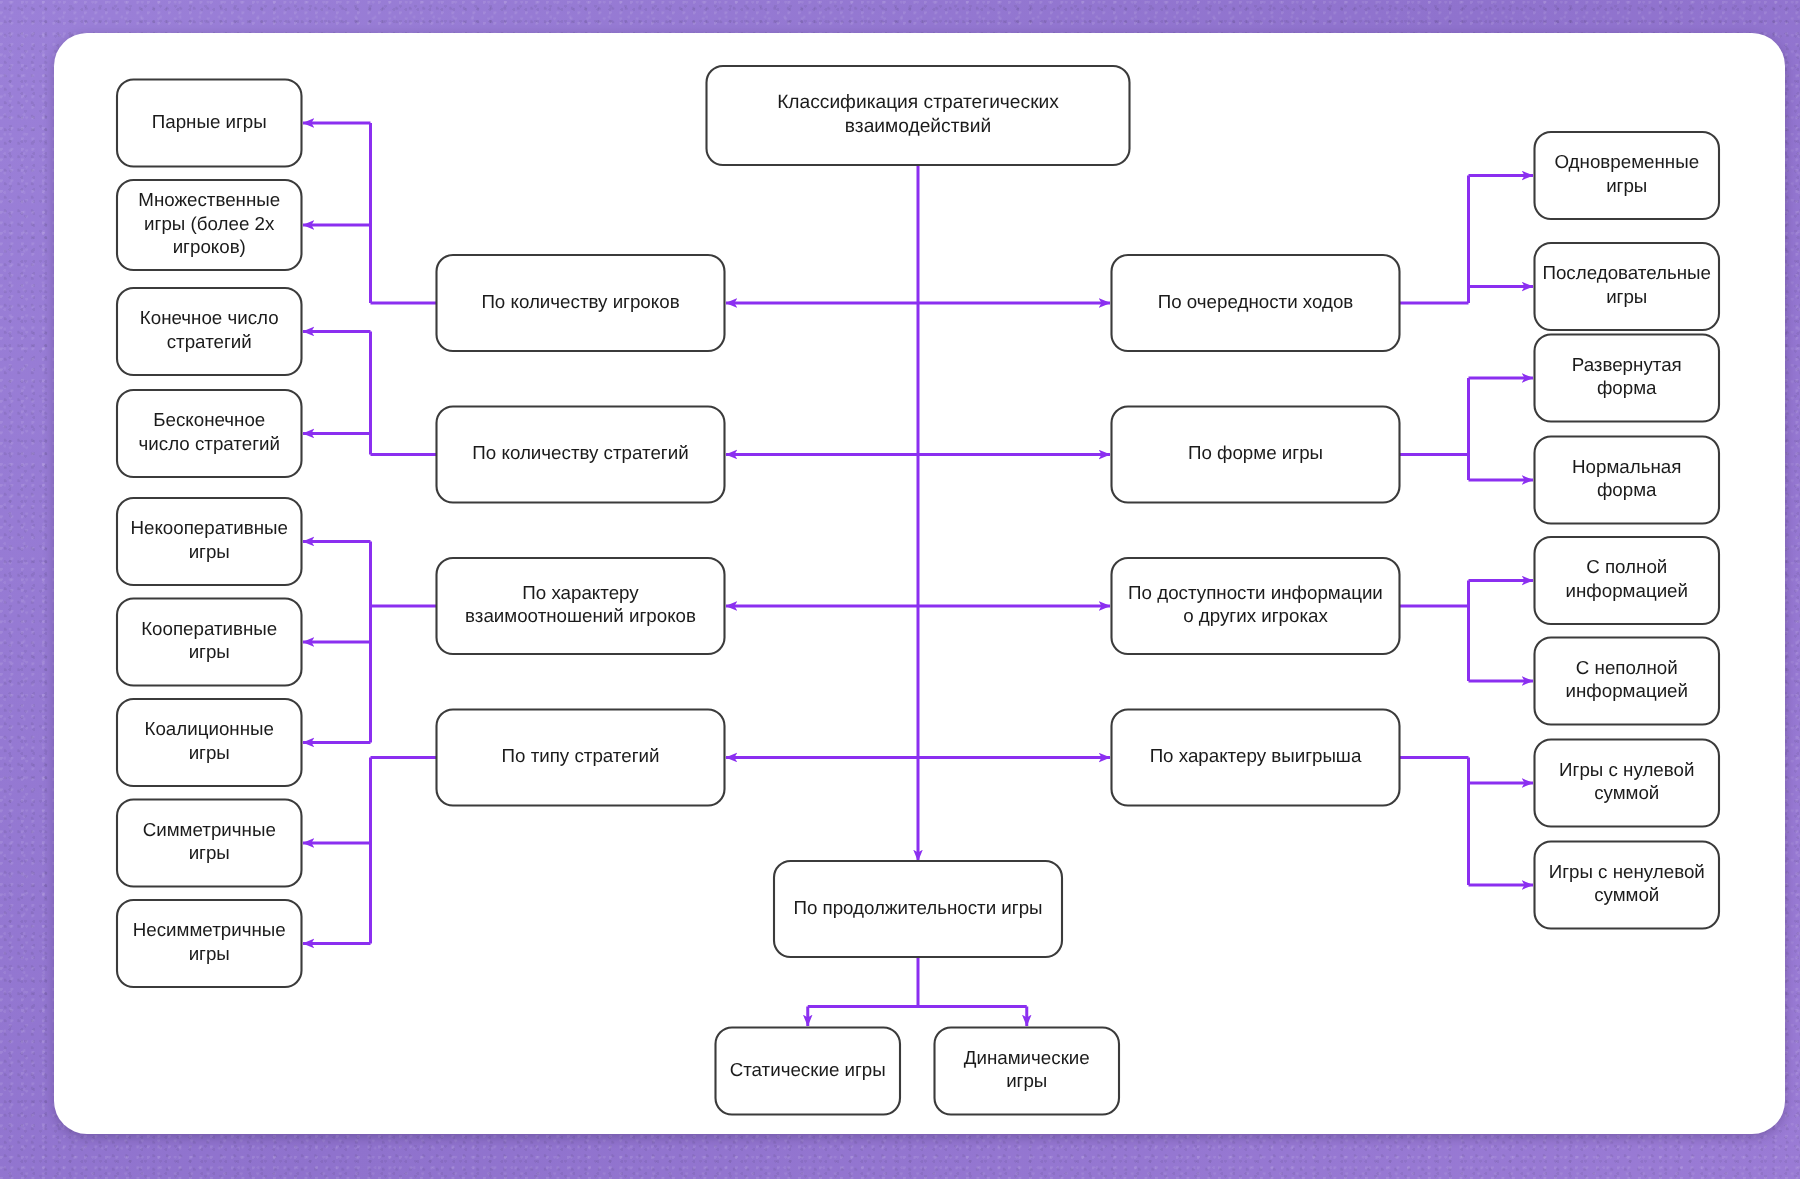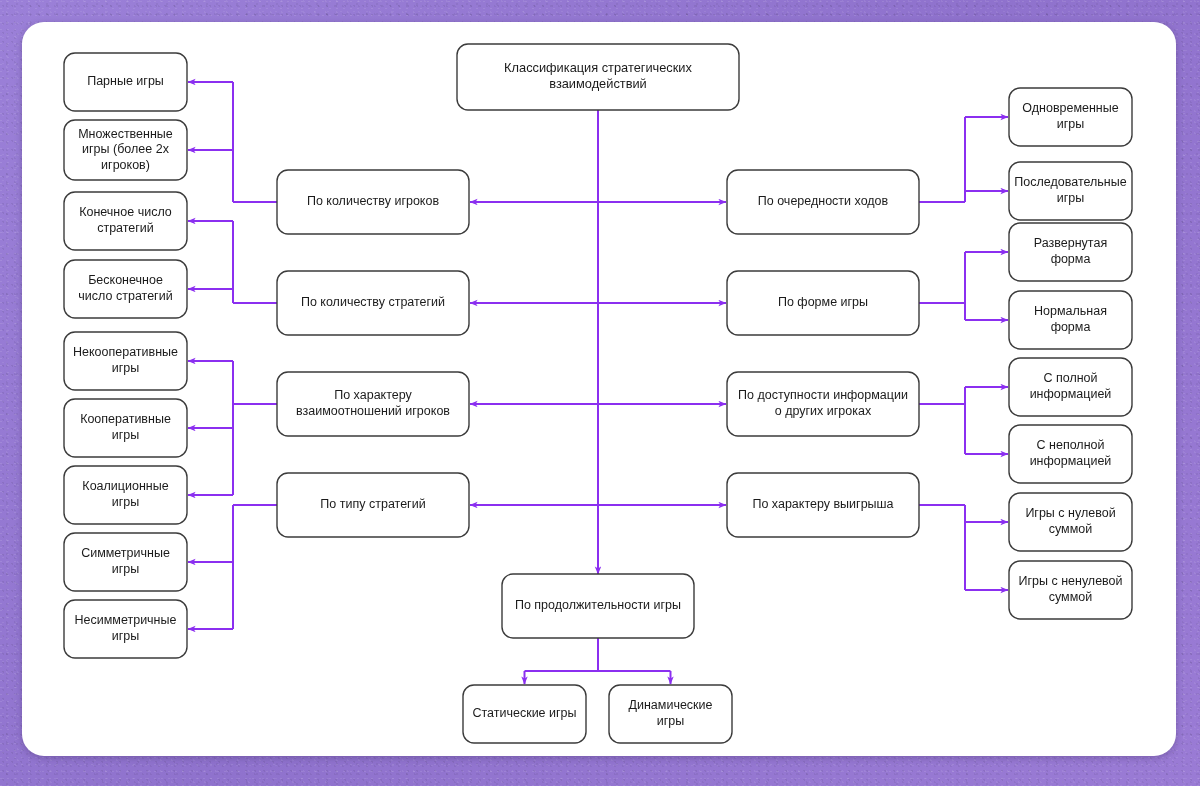--- a/index.html
+++ b/index.html
@@ -23,21 +23,21 @@
       radial-gradient(circle at 37% 62%, rgba(0,0,0,0.07) 0 1px, transparent 1px),
       radial-gradient(circle at 61% 12%, rgba(255,255,255,0.08) 0 1px, transparent 1px),
       radial-gradient(circle at 82% 77%, rgba(0,0,0,0.06) 0 1px, transparent 1px),
       radial-gradient(circle at 24% 88%, rgba(255,255,255,0.07) 0 1px, transparent 1px),
       radial-gradient(circle at 71% 41%, rgba(0,0,0,0.05) 0 1px, transparent 1px),
       linear-gradient(135deg, #9b80d8 0%, #8f72cd 50%, #9a7bd5 100%);
     background-size: 7px 7px, 9px 9px, 11px 11px, 8px 8px, 13px 13px, 10px 10px, 100% 100%;
   }
   #canvas {
     position: absolute;
-    left: 22px;
+    left: 36px;
     top: 22px;
     width: 1154px;
     height: 734px;
     background: #ffffff;
     border-radius: 22px;
     box-shadow: 0 2px 7px rgba(40,20,70,0.28);
     overflow: hidden;
   }
   #diagram {
     position: absolute;

